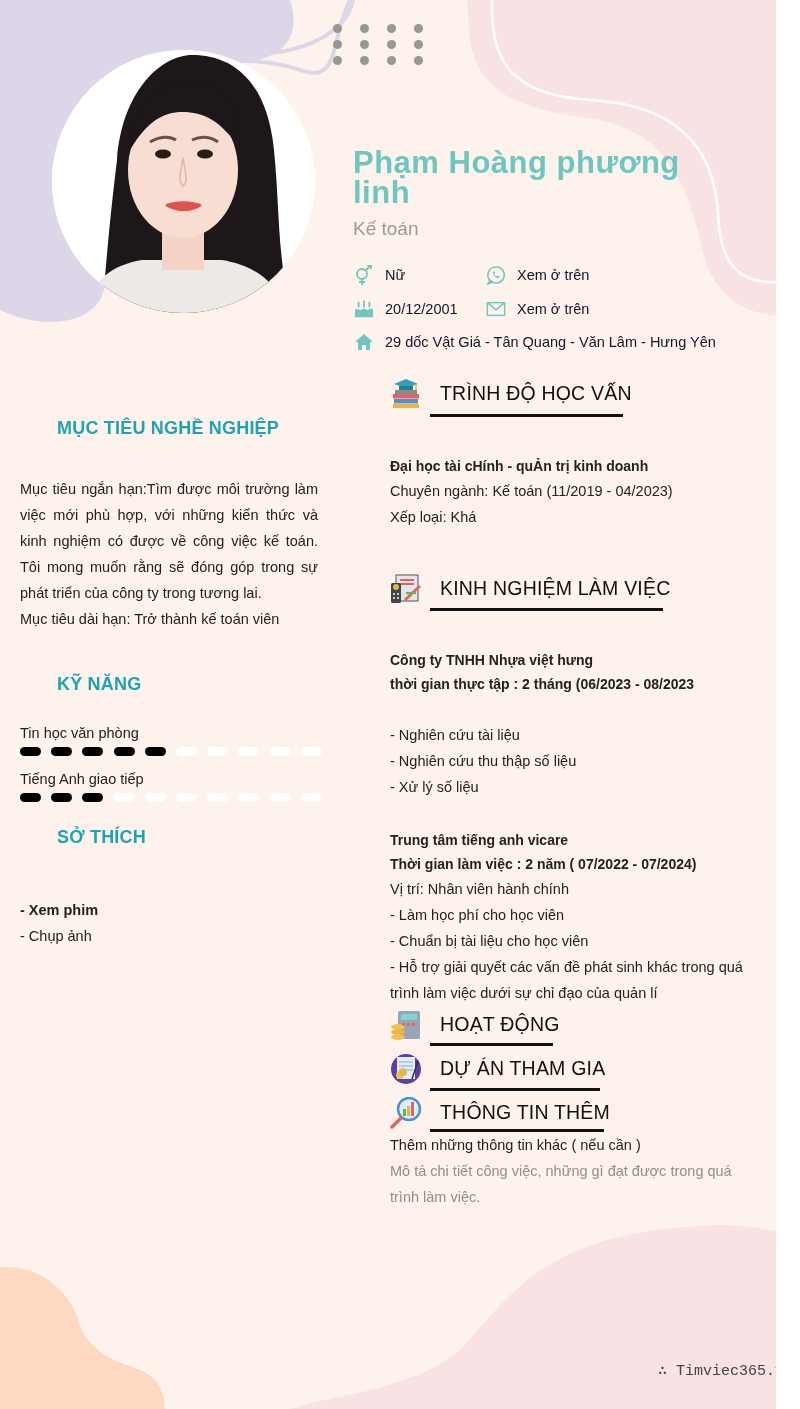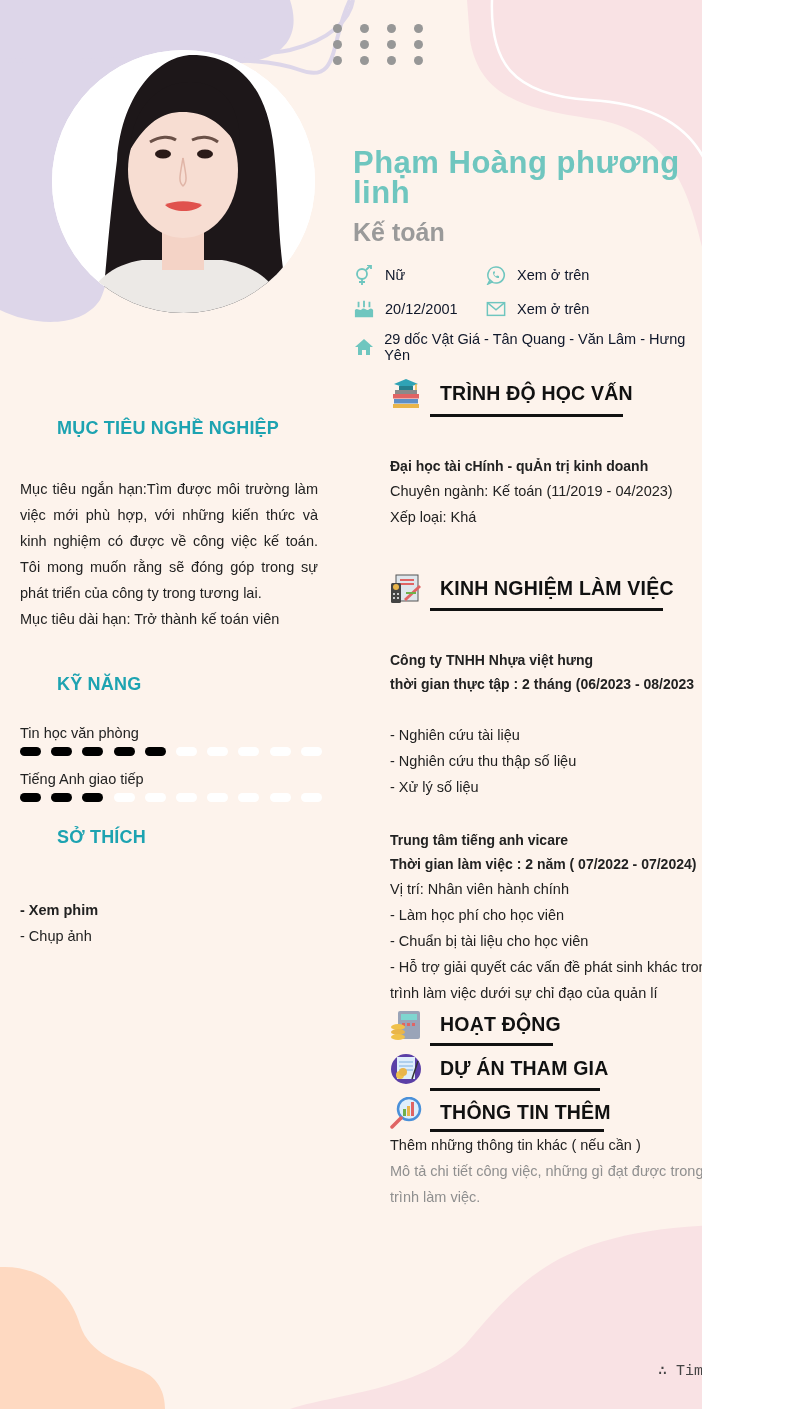--- a/index.html
+++ b/index.html
@@ -1,47 +1,47 @@
 <!DOCTYPE html>
 <html><head>
 <meta charset="utf-8">
 <style>
   * { box-sizing: border-box; margin: 0; padding: 0; }
   html, body { width: 800px; height: 1409px; background: #ffffff; overflow: hidden; }
   body { font-family: "Liberation Sans", "DejaVu Sans", sans-serif; color: #222; }
-  .page { position: relative; width: 702px; height: 1409px; background: #fdf3ec; overflow: hidden; }
+  .page { position: relative; width: 776px; height: 1409px; background: #fdf3ec; overflow: hidden; }
   .bg-layer { position: absolute; left: 0; top: 0; width: 794px; height: 1409px; pointer-events: none; }
 
   .avatar { position: absolute; left: 52px; top: 50px; width: 263px; height: 263px; border-radius: 50%; overflow: hidden; background: #ffffff; }
   .avatar svg { width: 100%; height: 100%; display: block; }
 
   .dots { position: absolute; left: 333px; top: 24px; display: grid; grid-template-columns: repeat(4, 9px); grid-column-gap: 18px; grid-row-gap: 7px; }
   .dots span { width: 9px; height: 9px; border-radius: 50%; background: #979797; display: block; }
 
   .name { position: absolute; left: 353px; top: 148px; width: 340px; font-size: 31px; line-height: 30px; font-weight: bold; color: #6fc6bf; letter-spacing: 0.5px; }
-  .job { position: absolute; left: 353px; top: 218px; font-size: 25px; color: #9a9a9a; font-weight: bold; }
+  .job { position: absolute; left: 353px; top: 218px; font-size: 19px; color: #9a9a9a; }
 
   .info-row { position: absolute; display: flex; align-items: center; font-size: 14.5px; color: #0f172a; }
   .info-row .ic { width: 22px; height: 22px; margin-right: 10px; display: inline-flex; align-items: center; justify-content: center; }
   .info-row .ic svg { width: 20px; height: 20px; }
 
   .left-h { position: absolute; left: 57px; font-size: 18px; font-weight: bold; color: #1da3b1; letter-spacing: 0.2px; }
   .para { position: absolute; font-size: 14.5px; line-height: 26px; color: #222; }
   .para.just { text-align: justify; }
 
   .skill-label { position: absolute; left: 20px; font-size: 14.5px; color: #222; }
   .skill-bar { position: absolute; left: 20px; display: flex; }
   .skill-bar span { width: 21px; height: 9px; border-radius: 5px; margin-right: 10.2px; display: block; }
   .skill-bar .on { background: #000; }
   .skill-bar .off { background: #ffffff; }
 
   .r-head { position: absolute; left: 390px; height: 40px; }
   .r-head .icon { position: absolute; left: 0; top: 0; width: 32px; height: 32px; }
   .r-head .icon svg { width: 32px; height: 32px; }
-  .r-head .title { position: absolute; left: 50px; top: 4px; font-size: 19.5px; font-weight: bold; color: #111; white-space: nowrap; letter-spacing: 0.2px; }
+  .r-head .title { position: absolute; left: 50px; top: 4px; font-size: 19.5px; font-weight: normal; color: #111; white-space: nowrap; letter-spacing: 0.2px; }
   .r-head .line { position: absolute; left: 40px; height: 2.5px; background: #111; }
 
   .bold { font-weight: bold; font-size: 14px; }
   .gray { color: #8f8f8f; }
 
   .watermark { position: absolute; left: 658px; top: 1361px; font-family: "Liberation Mono", "DejaVu Sans Mono", monospace; font-size: 15px; color: #444; white-space: nowrap; }
   .right-edge { position: absolute; left: 794px; top: 0; width: 6px; height: 1409px; background: #ffffff; }
 </style>
 </head>
 <body>

